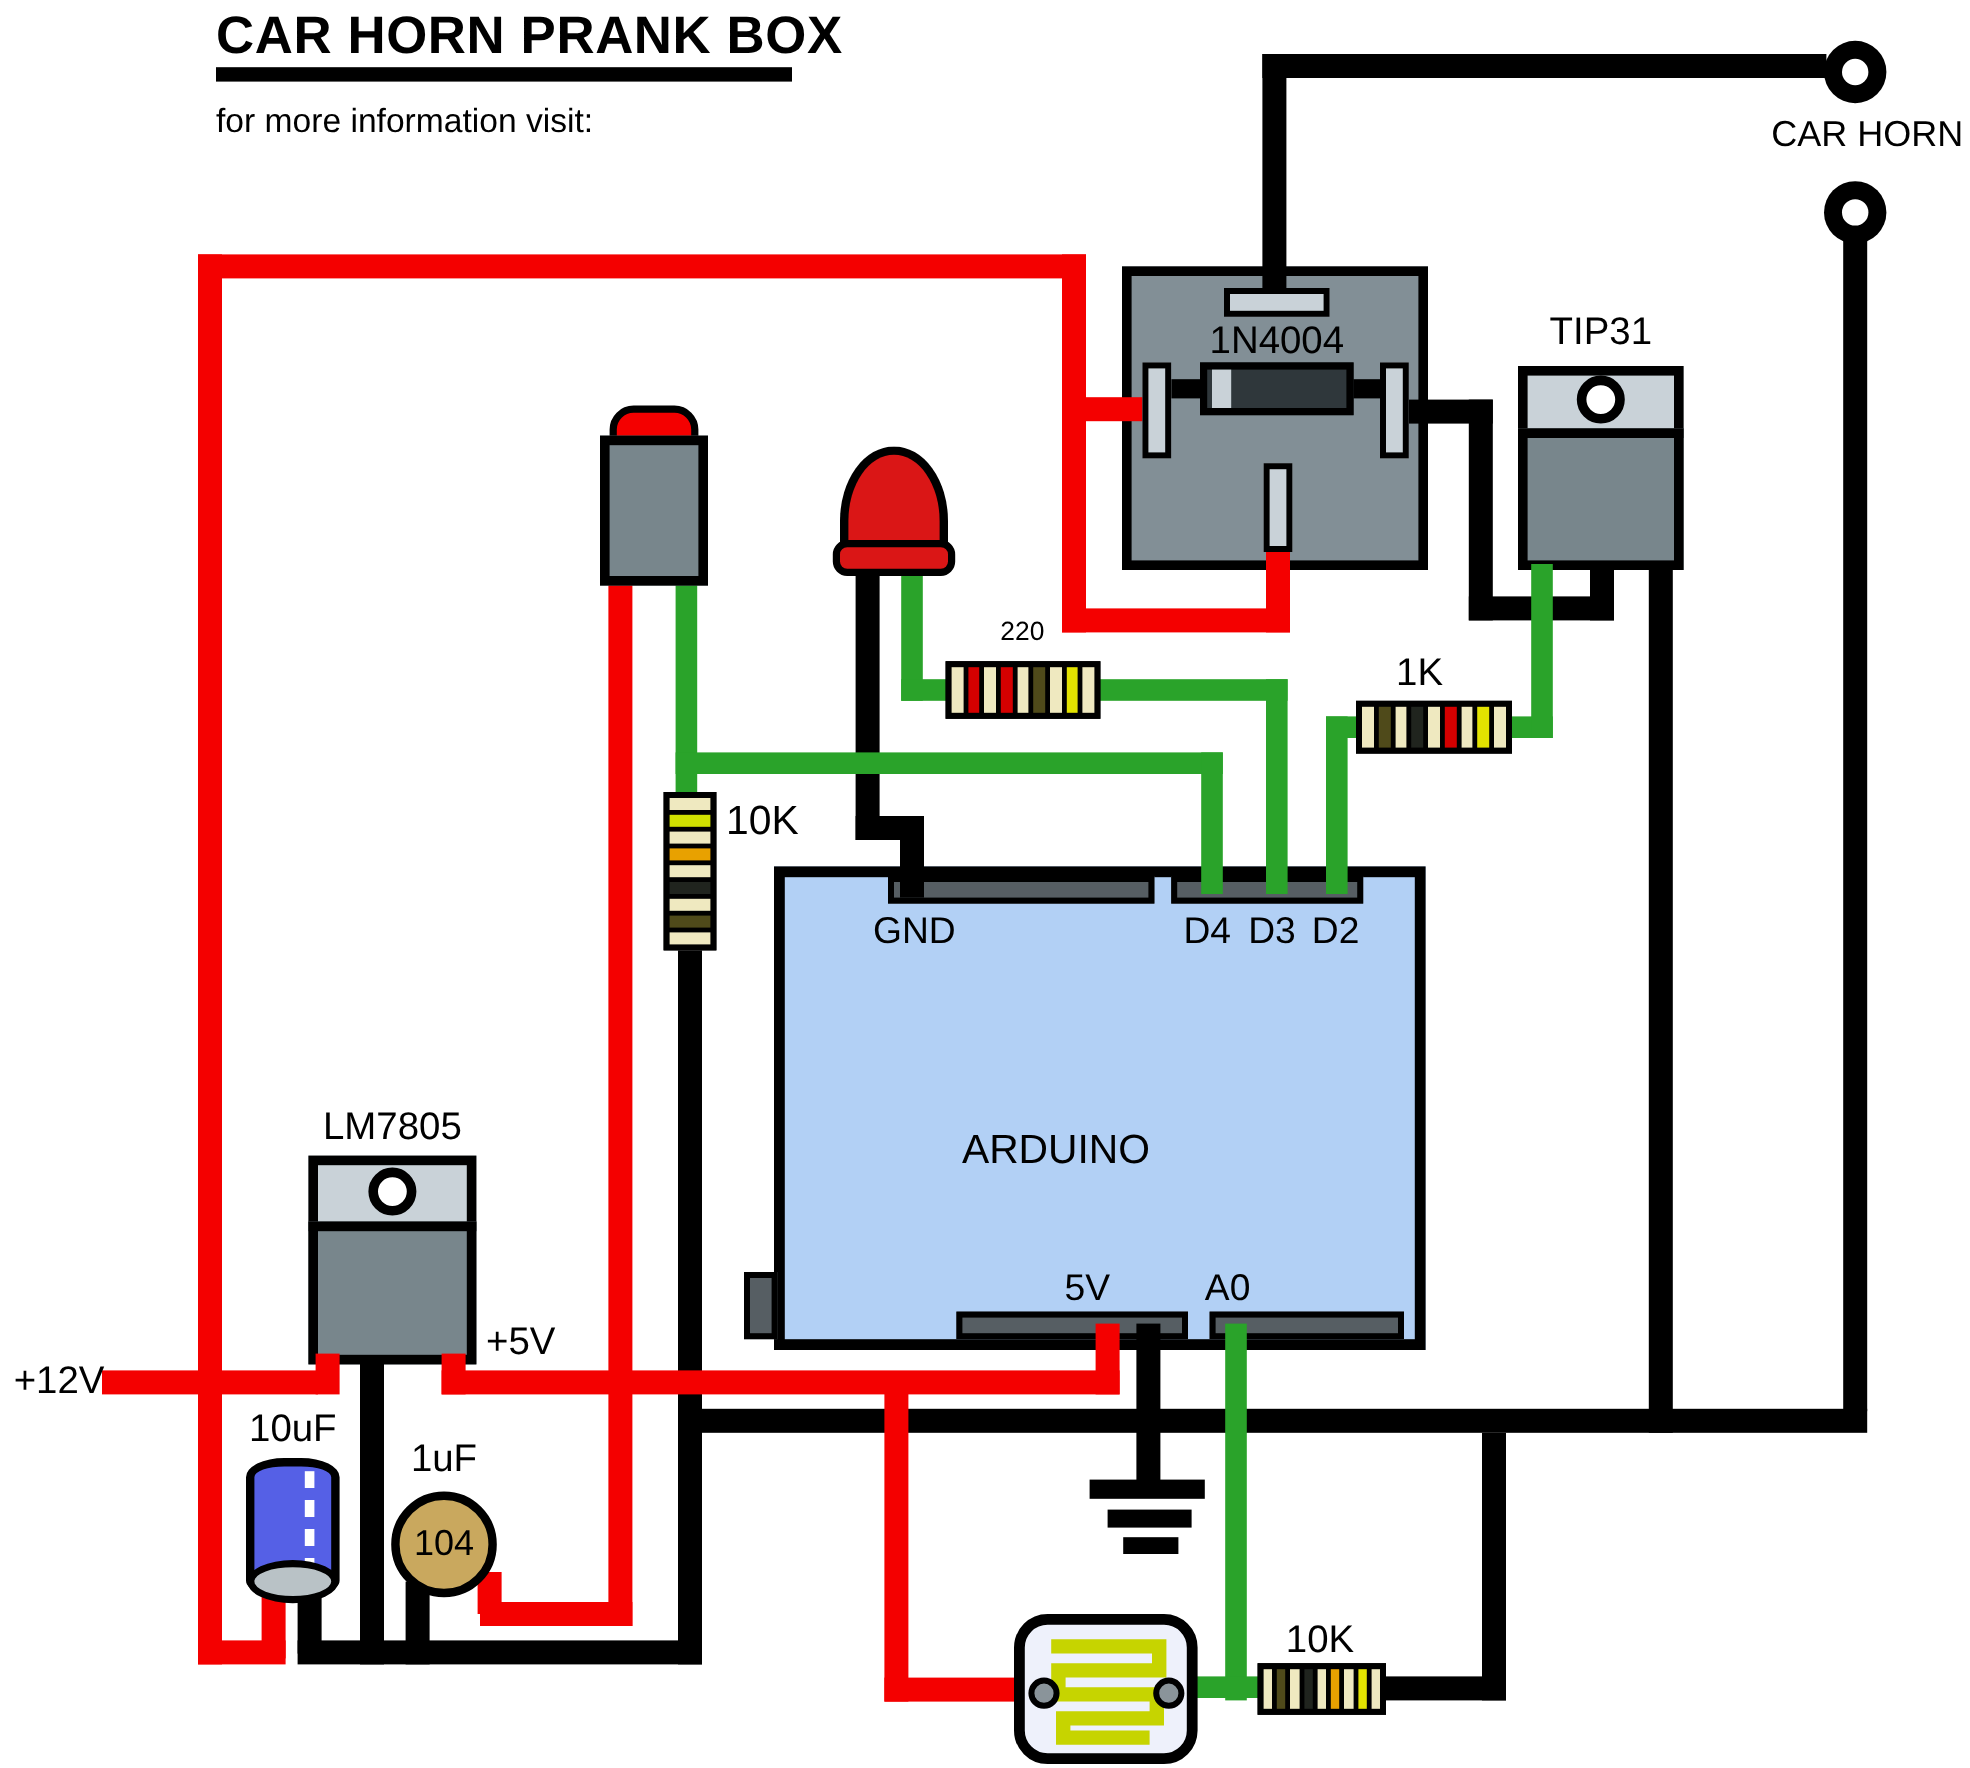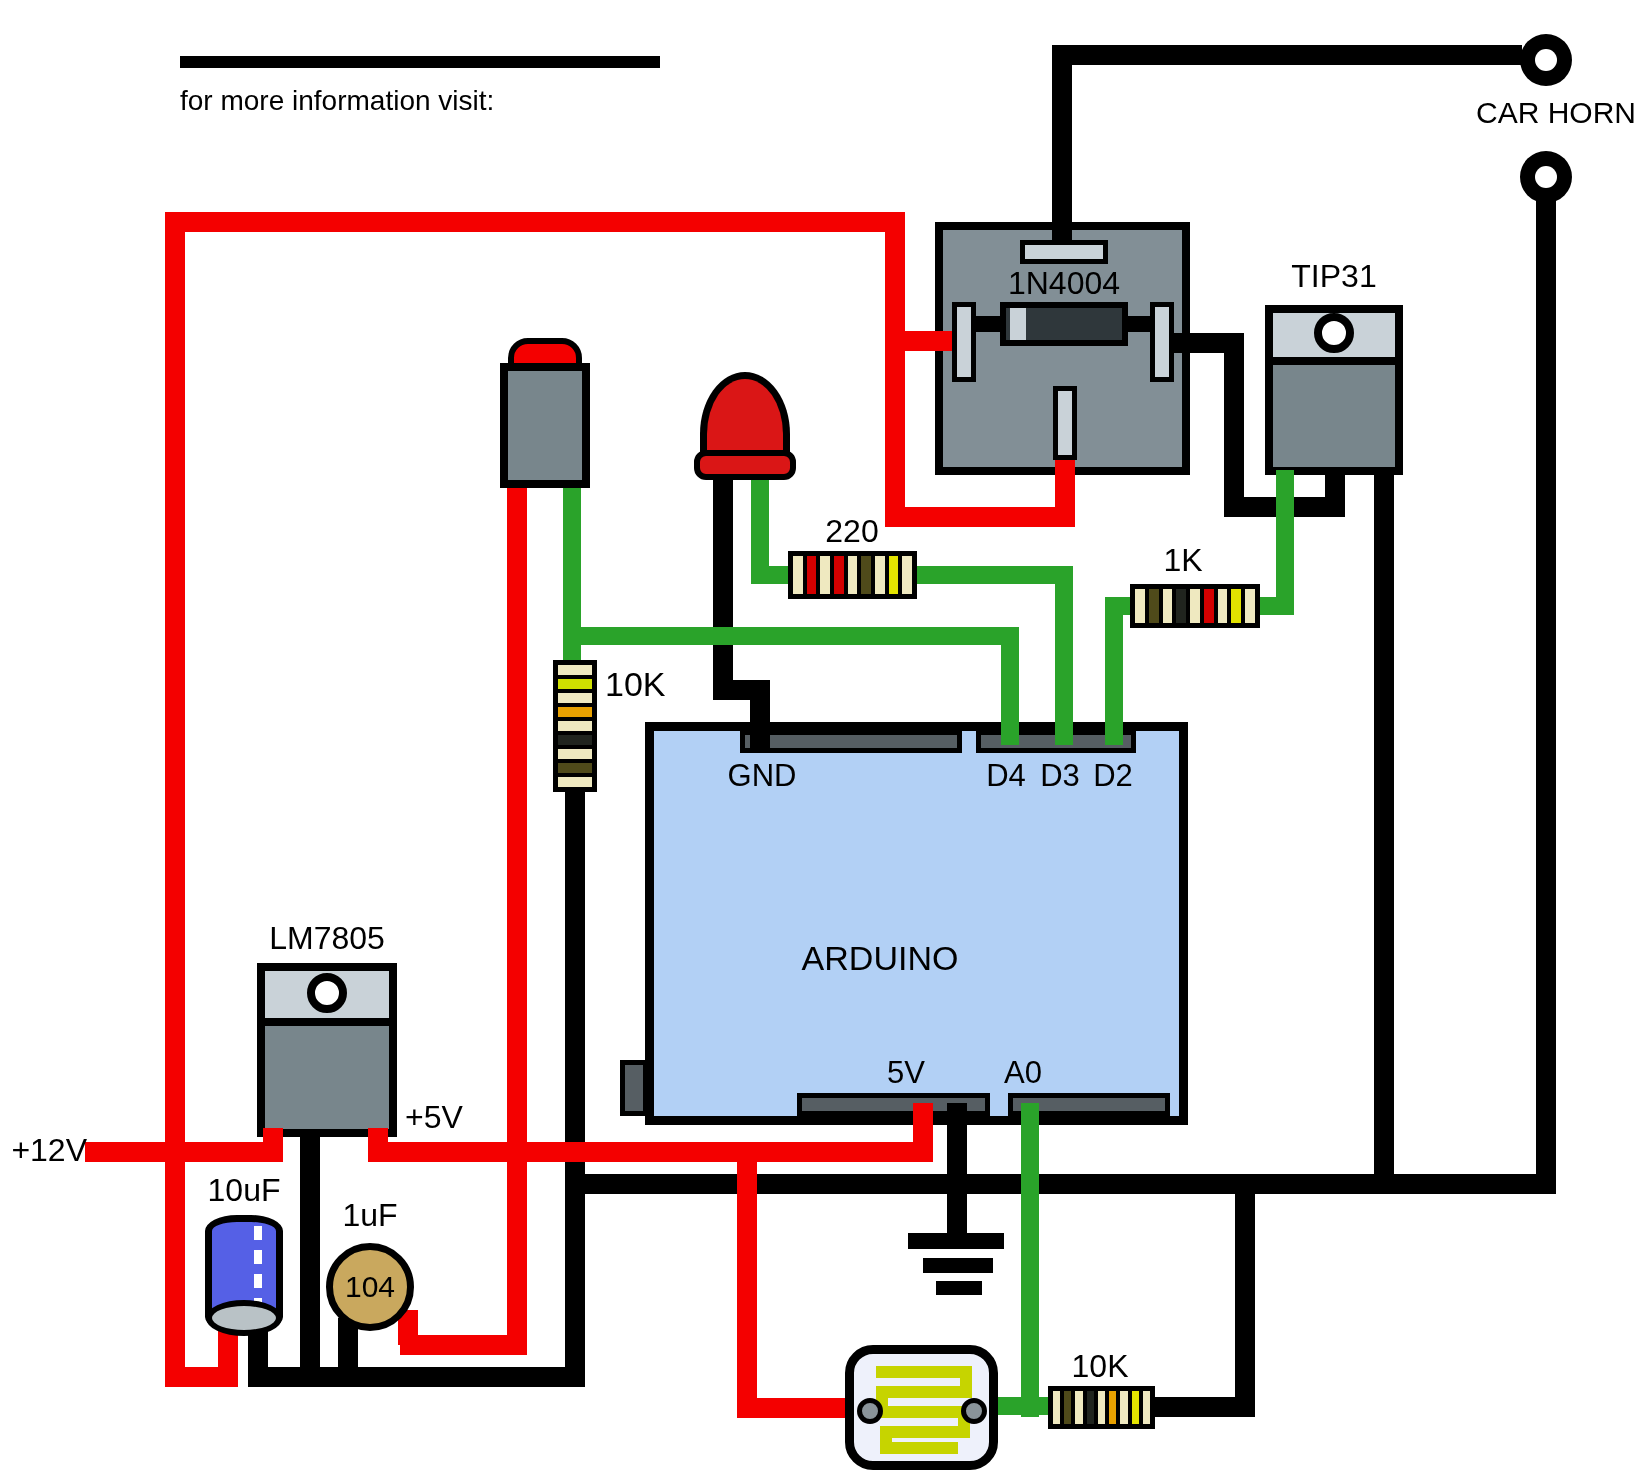--- a/index.html
+++ b/index.html
@@ -180,28 +180,29 @@
       <div class="band" style="background: rgb(239, 233, 192);"></div>
     </div>
 
   <div class="ring" style="left:1520px;top:34px;">
       <div class="in"></div>
     </div>
   <div class="ring" style="left:1520px;top:151px;">
       <div class="in"></div>
     </div>
 
+  <div class="lbl" style="left:180px;top:6px;font-size:44px;font-weight:bold;text-align:left;letter-spacing:0.5px;">CAR HORN PRANK BOX</div>
   <div class="w k" style="left:180px;top:56px;width:480px;height:12px;"></div>
   <div class="lbl" style="left:180px;top:86px;font-size:28px;text-align:center;">for more information visit:</div>
 
   <div class="lbl" style="left:1396px;top:96px;width:240px;text-align:right;font-size:30px;">CAR HORN</div>
   <div class="lbl" style="left:994px;top:266px;width:140px;font-size:32px;">1N4004</div>
   <div class="lbl" style="left:1264px;top:259px;width:140px;font-size:32px;">TIP31</div>
   <div class="lbl" style="left:257px;top:921px;width:140px;font-size:32px;">LM7805</div>
-  <div class="lbl" style="left:812px;top:514px;width:80px;font-size:32px;">220</div>
+  <div class="lbl" style="left:812px;top:514px;width:80px;font-size:22px;">220</div>
   <div class="lbl" style="left:1143px;top:543px;width:80px;font-size:32px;">1K</div>
   <div class="lbl" style="left:605px;top:666px;width:90px;text-align:left;font-size:34px;">10K</div>
   <div class="lbl" style="left:1060px;top:1349px;width:80px;font-size:32px;">10K</div>
   <div class="lbl" style="left:2px;top:1133px;width:85px;text-align:right;font-size:32px;">+12V</div>
   <div class="lbl" style="left:405px;top:1100px;width:80px;text-align:left;font-size:32px;">+5V</div>
   <div class="lbl" style="left:203px;top:1173px;width:82px;font-size:32px;">10uF</div>
   <div class="lbl" style="left:340px;top:1198px;width:60px;font-size:32px;">1uF</div>
   <div class="lbl" style="left:340px;top:1270px;width:60px;font-size:30px;">104</div>
 
   <div class="lbl" style="left:780px;top:940px;width:200px;font-size:34px;">ARDUINO</div>

